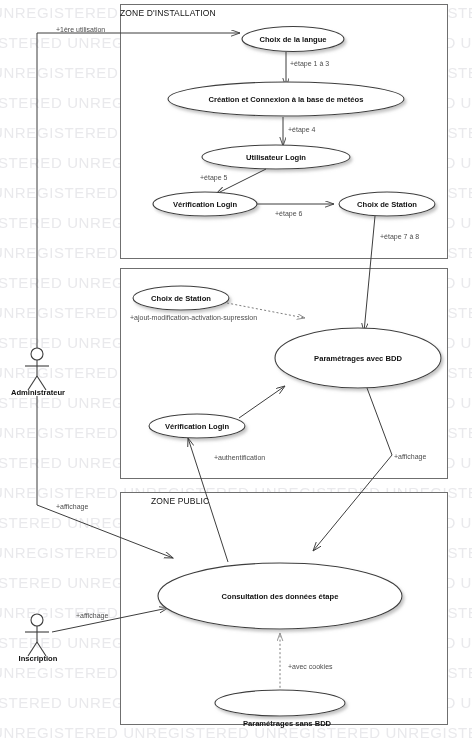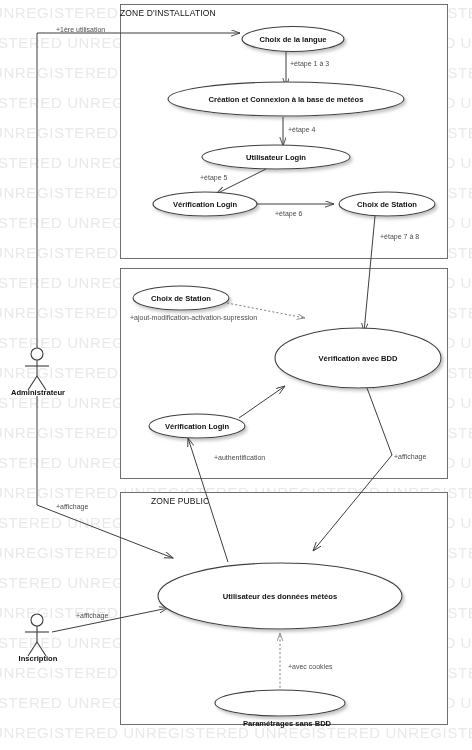--- a/index.html
+++ b/index.html
@@ -231,24 +231,24 @@
   <div class="zone-title" style="left:120px; top:8px; width:327px;">ZONE D'INSTALLATION</div>
   <div class="zone-title" style="left:120px; top:496px; width:327px;margin-left:31px;">ZONE PUBLIC</div>
 
   <div class="uc-label" style="left:242px; top:36px; width:102px;">Choix de la langue</div>
   <div class="uc-label" style="left:168px; top:96px; width:236px;">Création et Connexion à la base de météos</div>
   <div class="uc-label" style="left:202px; top:154px; width:148px;">Utilisateur Login</div>
   <div class="uc-label" style="left:153px; top:201px; width:104px;">Vérification Login</div>
   <div class="uc-label" style="left:339px; top:201px; width:96px;">Choix de Station</div>
 
   <div class="uc-label" style="left:133px; top:295px; width:96px;">Choix de Station</div>
-  <div class="uc-label" style="left:275px; top:355px; width:166px;">Vérification avec BDD</div>
+  <div class="uc-label" style="left:275px; top:355px; width:166px;">Paramétrages avec BDD</div>
   <div class="uc-label" style="left:149px; top:423px; width:96px;">Vérification Login</div>
 
-  <div class="uc-label" style="left:158px; top:593px; width:244px;">Utilisateur des données météos</div>
+  <div class="uc-label" style="left:158px; top:593px; width:244px;">Consultation des données étape</div>
   <div class="uc-label" style="left:215px; top:720px; width:144px;">Paramétrages sans BDD</div>
 
   <div class="edge-label" style="left:56px; top:26px;">+1ère utilisation</div>
   <div class="edge-label" style="left:290px; top:60px;">+étape 1 à 3</div>
   <div class="edge-label" style="left:288px; top:126px;">+étape 4</div>
   <div class="edge-label" style="left:200px; top:174px;">+étape 5</div>
   <div class="edge-label" style="left:275px; top:210px;">+étape 6</div>
   <div class="edge-label" style="left:380px; top:233px;">+étape 7 à 8</div>
 
   <div class="edge-label" style="left:130px; top:314px;">+ajout-modification-activation-supression</div>

